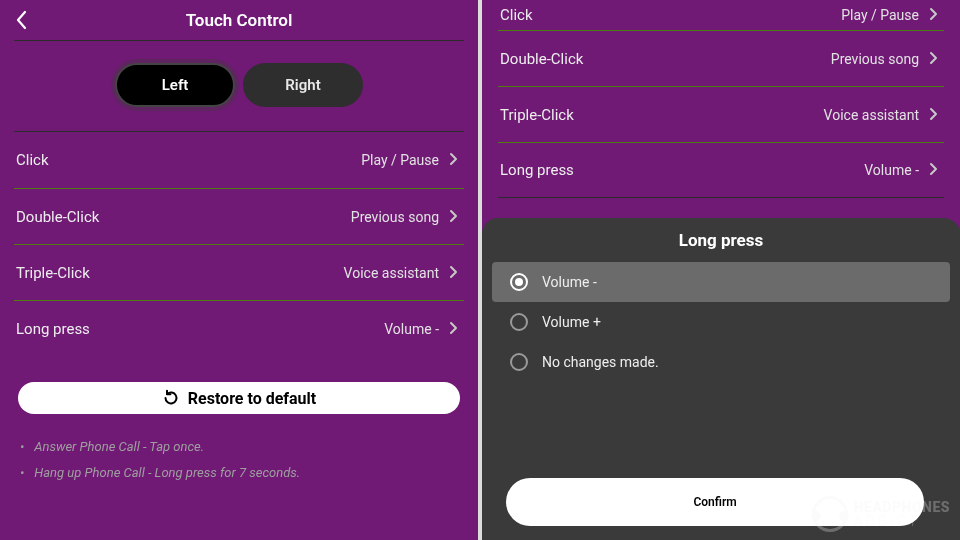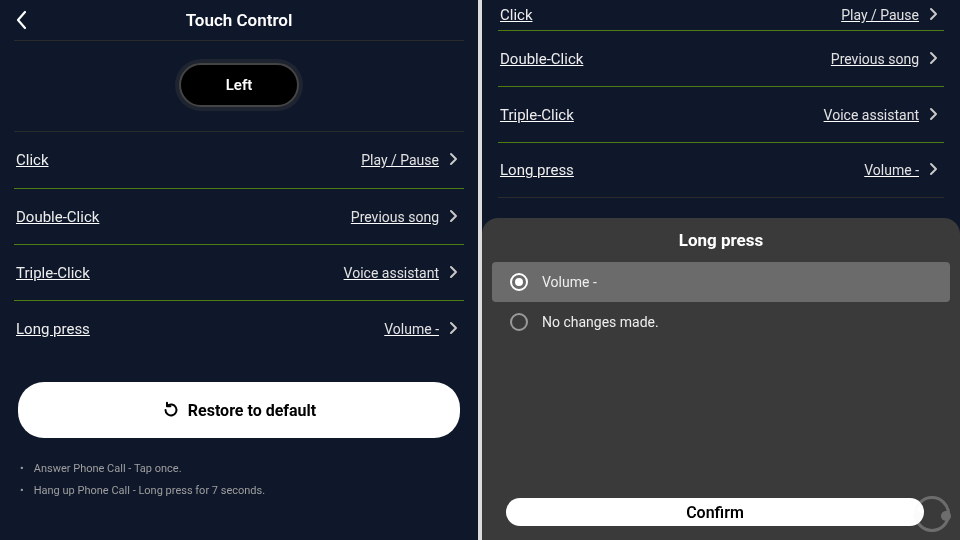--- a/index.html
+++ b/index.html
@@ -1,60 +1,60 @@
 <!DOCTYPE html>
 <html><head>
 <meta charset="utf-8">
 <style>
   * { box-sizing: border-box; margin: 0; padding: 0; }
   html, body { width: 960px; height: 540px; overflow: hidden; font-family: -apple-system, "Segoe UI", Roboto, Arial, sans-serif; background: #e6e6e6; }
   .stage { position: relative; width: 960px; height: 540px; background: #000; }
-  .pane { position: absolute; top: 0; bottom: 0; background: #0f172a; color: #fff; }
+  .pane { position: absolute; top: 0; bottom: 0; background: #701a75; color: #fff; }
   .pane.left  { left: 0;   width: 478px; }
   .pane.right { left: 482px; width: 478px; }
   .gap { position: absolute; left: 478px; top: 0; width: 4px; height: 540px; background: #ddd; }
 
   .header { display: flex; align-items: center; height: 40px; padding: 0 14px; position: relative; }
   .back-chevron svg { display:block; }
   .header-title { position: absolute; left: 0; right:0; text-align: center; font-size: 17px; font-weight: 600; }
   .hr { height: 1px; background: #2b2b2b; margin: 0 14px; }
 
   .tabs { display: flex; gap: 8px; justify-content: center; padding: 22px 0 24px; }
   .tab { width: 120px; height: 44px; border-radius: 22px; display:flex; align-items:center; justify-content:center; font-size: 15px; font-weight:600; }
   .tab.active { background: #000; border: 2px solid #444; box-shadow: 0 0 0 4px rgba(60,60,60,.35); }
   .tab.inactive { background: #2e2e2e; color: #e8e8e8; }
 
-  .row { display:flex; align-items:center; justify-content:space-between; height:56px; padding: 0 6px 0 2px; margin: 0 14px; font-size: 15px; text-decoration: underline; }
+  .row { display:flex; align-items:center; justify-content:space-between; height:56px; padding: 0 6px 0 2px; margin: 0 14px; font-size: 15px; }
   .row + .row, .row.bordered { border-top: 1px solid #4d7c0f; }
   .row:last-of-type { border-bottom: 1px solid #2b2b2b; }
   .row-label { color: #eee; }
   .row-value { display:flex; align-items:flex-start; gap:10px; color:#e2e2e2; font-size:14px; }
   .chev svg { display:block; }
 
-  .restore-btn { margin: 26px 18px 0; height: 56px; background:#fff; color:#000; border-radius: 26px; display:flex; align-items:center; justify-content:center; gap:8px; font-size:16px; font-weight:700; }
+  .restore-btn { margin: 26px 18px 0; height: 32px; background:#fff; color:#000; border-radius: 26px; display:flex; align-items:center; justify-content:center; gap:8px; font-size:16px; font-weight:700; }
   .restore-btn svg { display:block; }
 
-  .bullets { margin: 20px 20px 0; color:#9f9f9f; font-size:11px; line-height: 2.0; }
+  .bullets { margin: 20px 20px 0; color:#9f9f9f; font-size:13px; line-height: 2.0; font-style: italic; }
   .bullets .b::before { content:"•"; margin-right:10px; color:#9f9f9f; }
 
   
   .pane.right .toprows { padding-top: 0; }
   .pane.right .toprows .row:first-child { height: 30px; }
   .pane.right .row { margin: 0 16px; }
 
   .sheet { position:absolute; left:0; right:0; bottom:0; top: 218px; background:#3a3a3a; border-top-left-radius: 16px; border-top-right-radius: 16px; padding-top: 12px; }
   .sheet-title { text-align:center; font-size:17px; font-weight:700; color:#fff; margin-bottom: 12px; }
   .opt { display:flex; align-items:center; gap:14px; height:40px; padding: 0 18px; margin: 0 10px; font-size:14px; color:#eee; border-radius:4px; }
   .opt.selected { background:#6b6b6b; }
   .radio { width:18px; height:18px; border:2px solid #9a9a9a; border-radius:50%; display:flex; align-items:center; justify-content:center; }
   .opt.selected .radio { border-color:#fff; }
   .radio .dot { width:8px; height:8px; border-radius:50%; background:#fff; display:none; }
   .opt.selected .radio .dot { display:block; }
 
-  .confirm-btn { position:absolute; left:24px; right:36px; bottom:14px; height:28px; background:#fff; color:#000; border-radius:24px; display:flex; align-items:center; justify-content:center; font-size:16px; font-weight:600; }
+  .confirm-btn { position:absolute; left:24px; right:36px; bottom:14px; height:48px; background:#fff; color:#000; border-radius:24px; display:flex; align-items:center; justify-content:center; font-size:12px; font-weight:600; }
 
   
   .wm { position:absolute; right:10px; bottom:8px; display:flex; align-items:center; gap:6px; opacity:.28; color:#f2f2f2; pointer-events:none; }
   .wm .logo { width:36px; height:36px; border:3px solid #f2f2f2; border-radius:50%; position:relative; }
   .wm .logo::before, .wm .logo::after { content:""; position:absolute; width:10px; height:10px; background:#f2f2f2; border-radius:50%; top:12px; }
   .wm .logo::before { left:-4px; } .wm .logo::after { right:-4px; }
   .wm-text { line-height:1; }
   .wm-top { font-size:14px; font-weight:800; letter-spacing:.5px; }
   .wm-bot { font-size:14px; font-weight:300; letter-spacing:3px; }
 </style>
@@ -70,20 +70,21 @@
         <svg width="14" height="20" viewBox="0 0 14 20">
             <path d="M11 2 L4 10 L11 18" stroke="#fff" stroke-width="2.2" fill="none" stroke-linecap="round" stroke-linejoin="round"></path>
           </svg>
       </span>
       <div class="header-title">Touch Control</div>
     </div>
     <div class="hr"></div>
 
     <div class="tabs">
       <div class="tab active">Left</div>
+      <div class="tab inactive">Right</div>
     </div>
     <div class="hr"></div>
 
     <div class="row">
       <span class="row-label">Click</span>
       <span class="row-value">
         <span>Play / Pause</span>
         <span class="chev">
             <svg width="9" height="14" viewBox="0 0 9 14">
               <path d="M2 2 L7 7 L2 12" stroke="#c9c9c9" stroke-width="2" fill="none" stroke-linecap="round" stroke-linejoin="round"></path>
@@ -193,23 +194,31 @@
       <div class="sheet-title">Long press</div>
 
       <div class="opt selected">
         <span class="radio">
             <span class="dot"></span>
           </span>
         <span>Volume -</span>
       </div>
       <div class="opt">
         <span class="radio"></span>
+        <span>Volume +</span>
+      </div>
+      <div class="opt">
+        <span class="radio"></span>
         <span>No changes made.</span>
       </div>
 
       <div class="confirm-btn">Confirm</div>
     </div>
   </div>
 
   <div class="wm">
     <div class="logo"></div>
+    <div class="wm-text">
+      <div class="wm-top">HEADPHONES</div>
+      <div class="wm-bot">ADDICT</div>
+    </div>
   </div>
 </div>
 
 </body></html>

